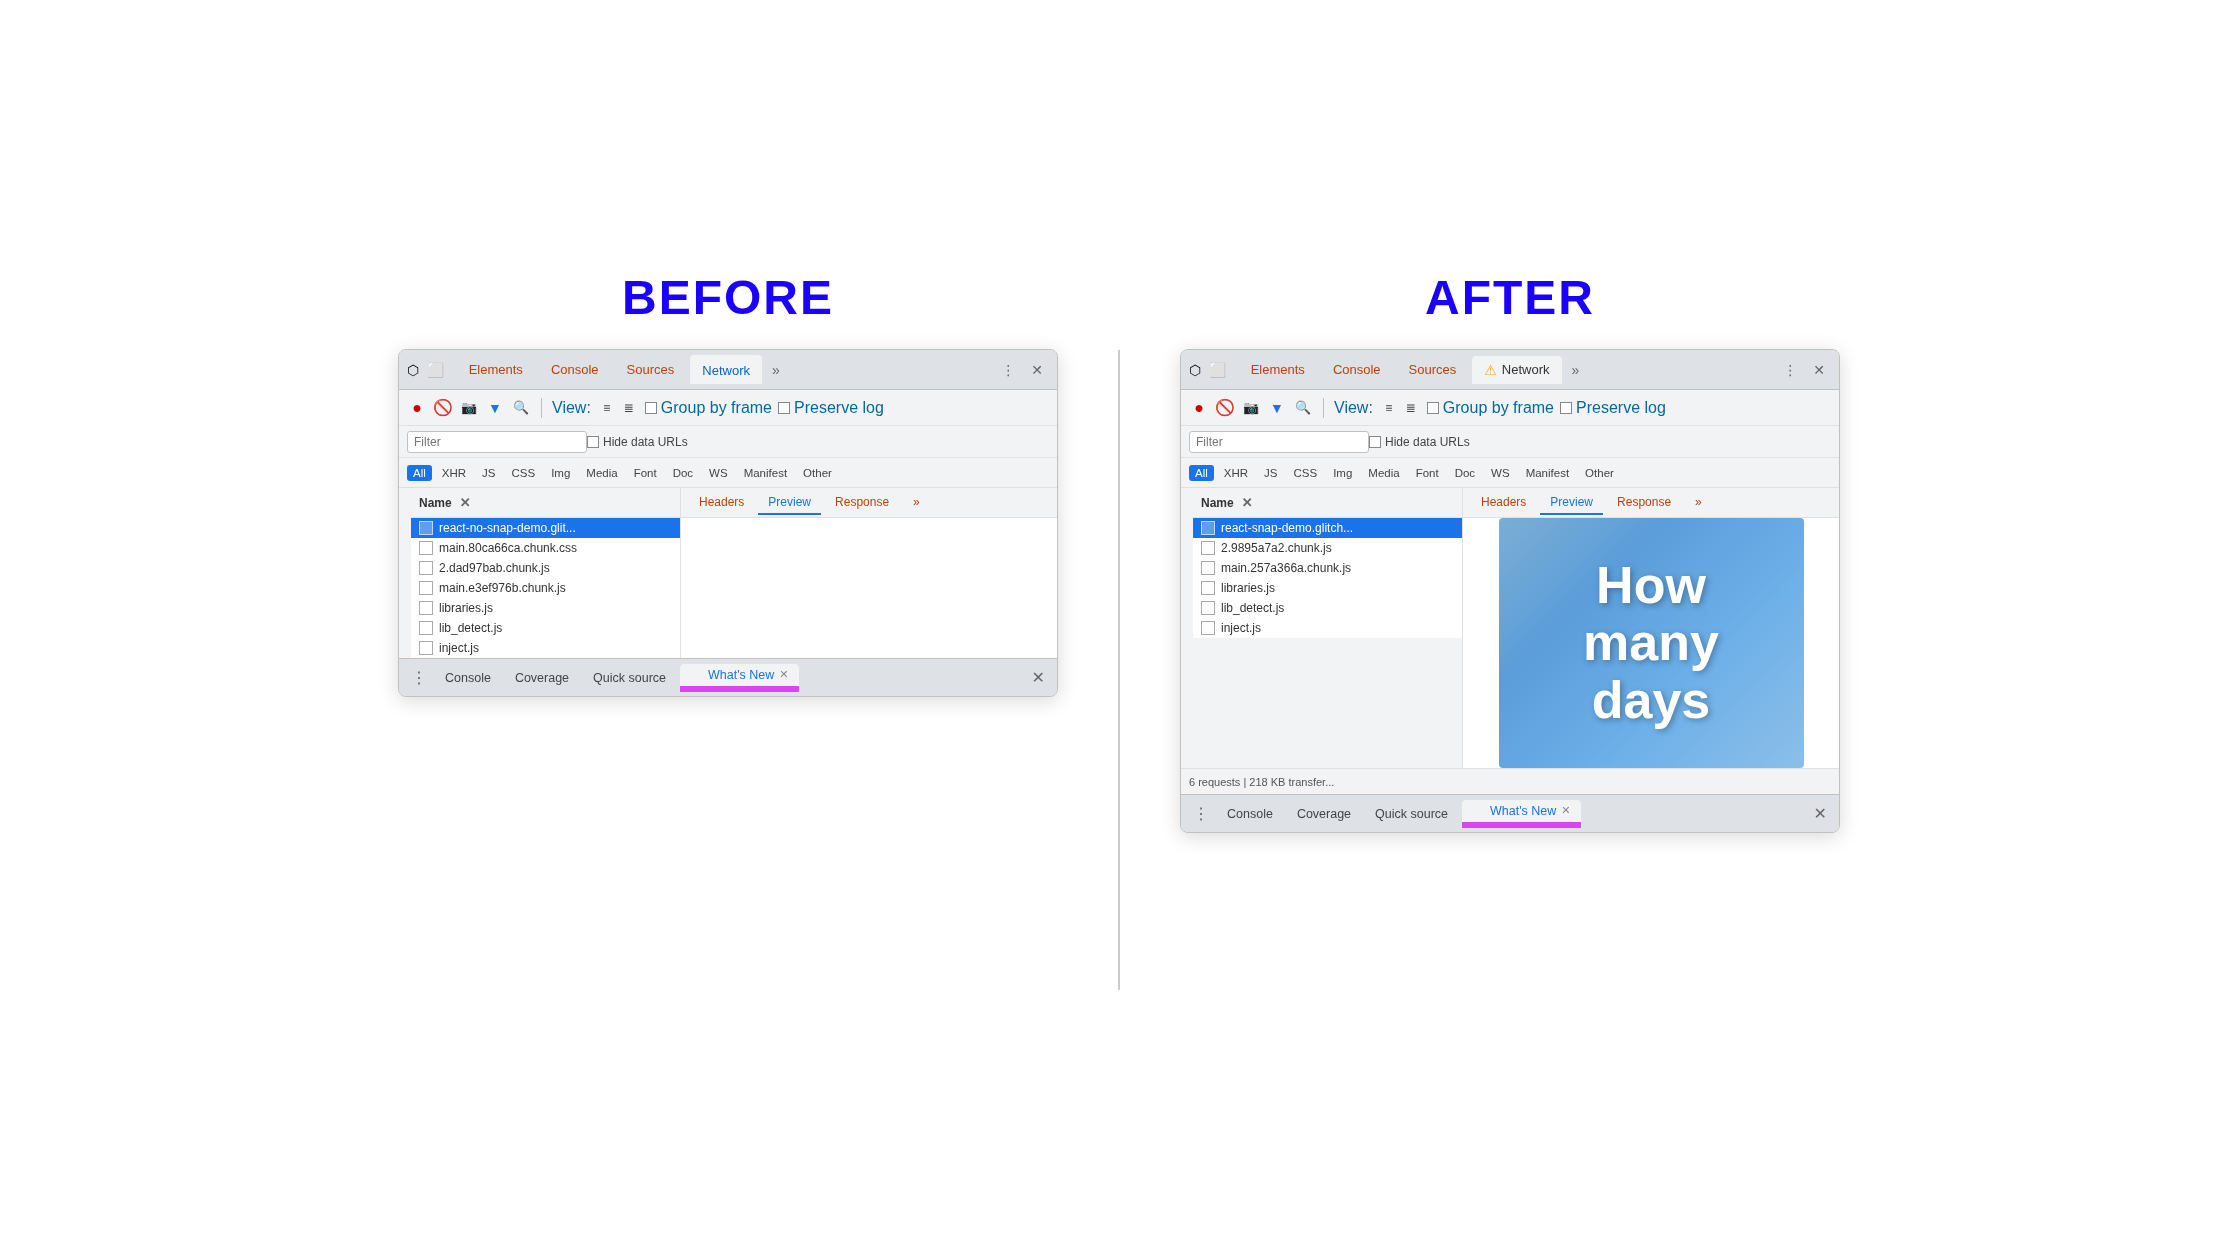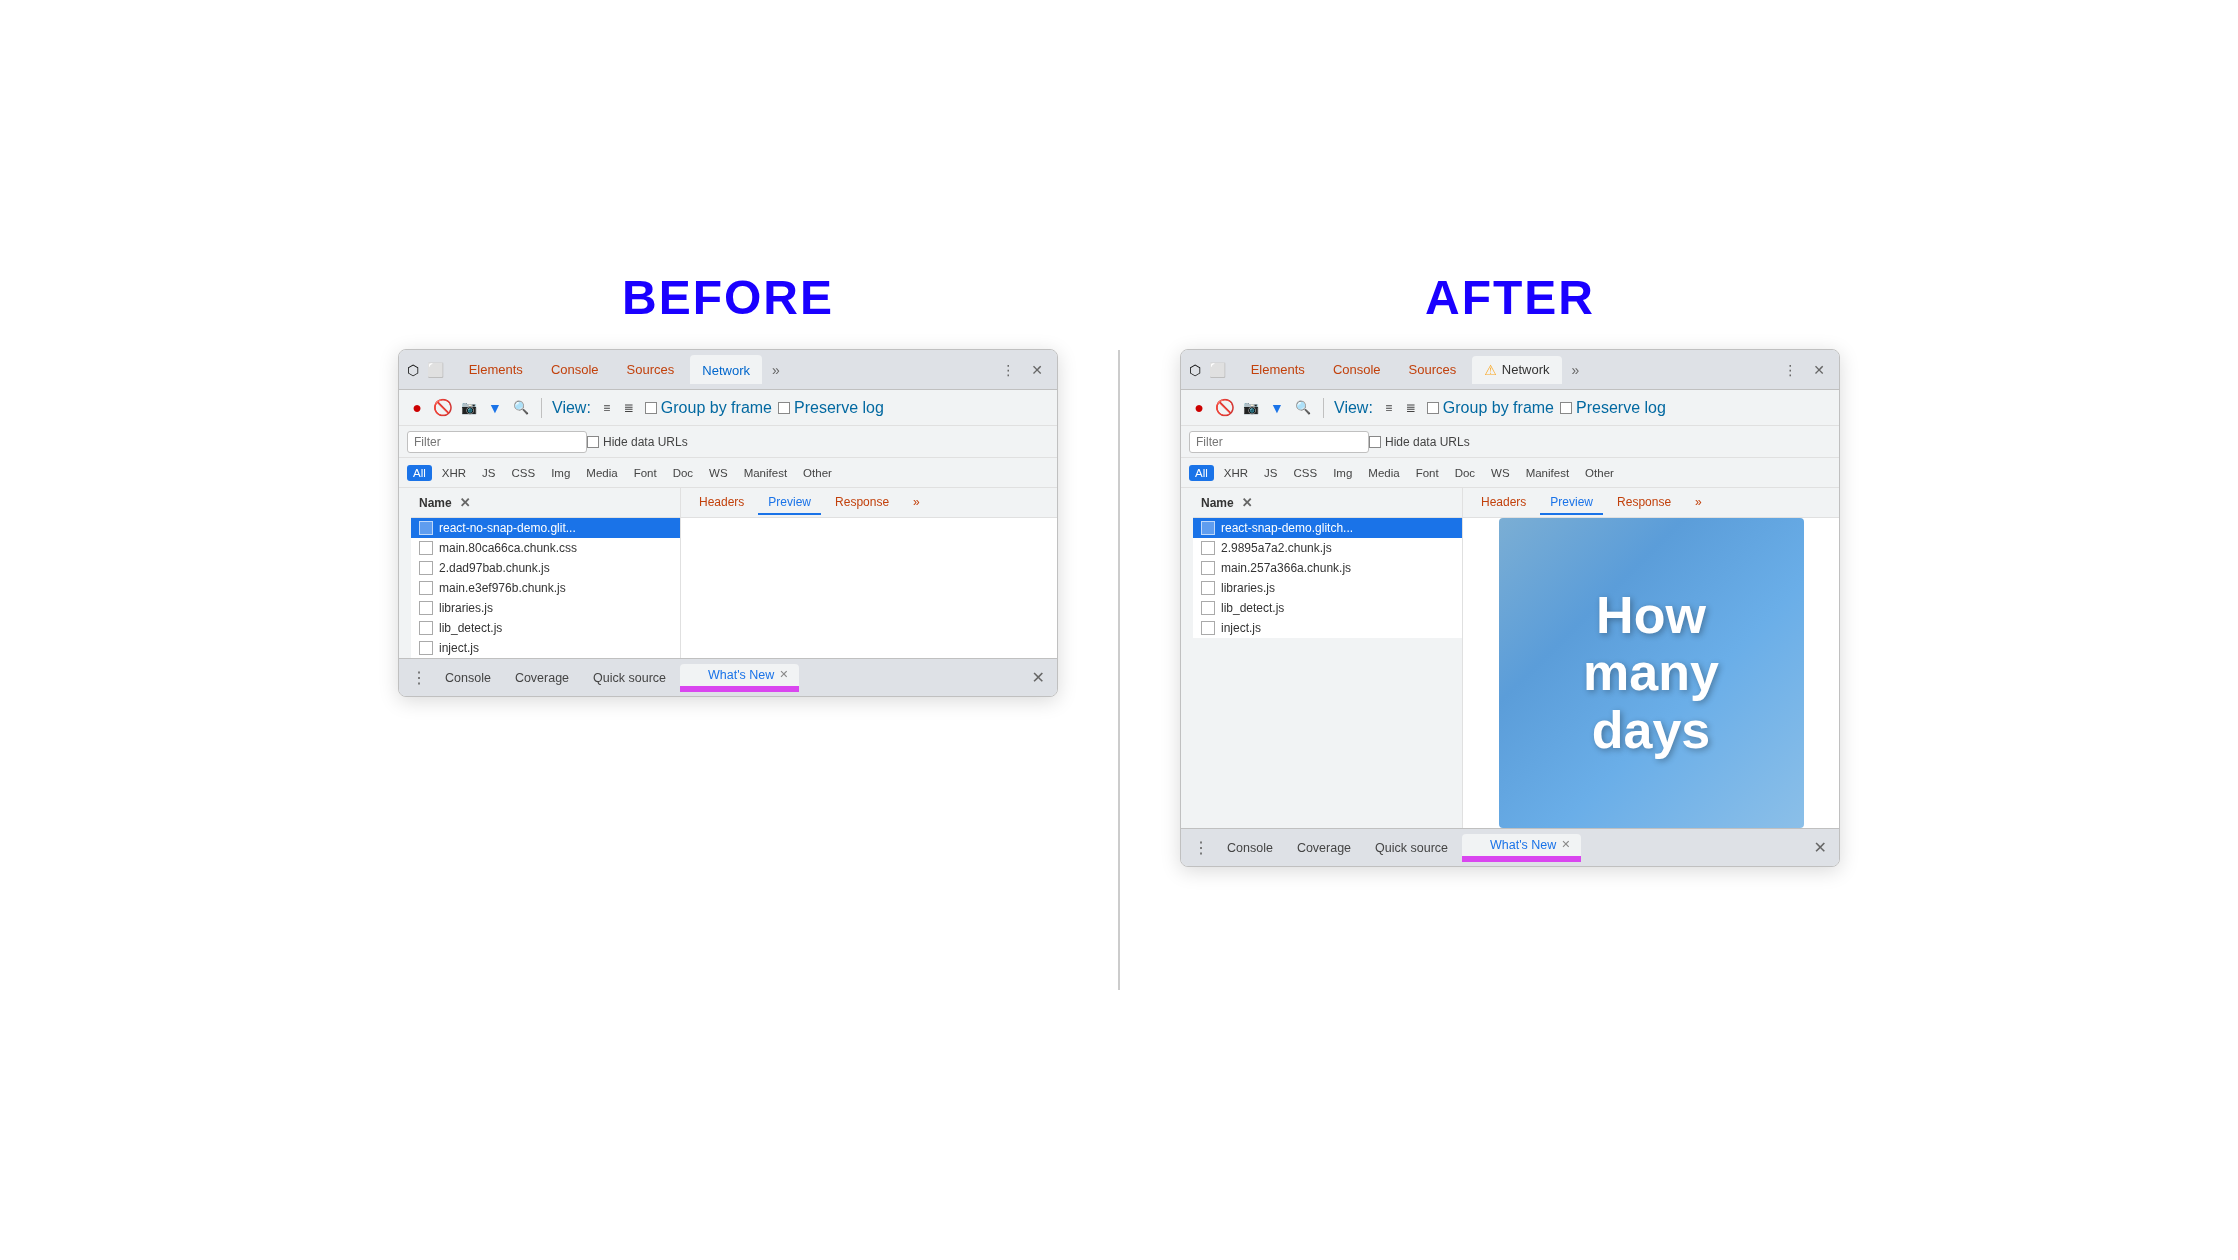--- a/index.html
+++ b/index.html
@@ -333,21 +333,21 @@
       width: 100%;
       height: 100%;
       display: flex;
       align-items: center;
       justify-content: center;
       background: white;
     }
 
     .preview-image {
       width: 305px;
-      height: 310px;
+      height: 250px;
       background: linear-gradient(135deg, #7baed4 0%, #5b9dd9 30%, #6aaee8 60%, #8bbfe8 100%);
       border-radius: 4px;
       display: flex;
       flex-direction: column;
       align-items: center;
       justify-content: center;
       padding: 20px;
     }
 
     .preview-image-text {
@@ -683,20 +683,23 @@
               <div class="preview-image">
                 <div class="preview-image-text">How</div>
                 <div class="preview-image-text">many</div>
                 <div class="preview-image-text">days</div>
               </div>
             </div>
           </div>
         </div>
       </div>
 
+      <div class="status-bar">
+        <span>6 requests | 218 KB transfer...</span>
+      </div>
 
       <div class="bottom-drawer">
         <span class="drawer-menu-btn">⋮</span>
         <div class="drawer-tab">Console</div>
         <div class="drawer-tab">Coverage</div>
         <div class="drawer-tab">Quick source</div>
         <div class="drawer-tab active" style="display:flex; align-items:center; gap:3px;">
           <span>What's New</span>
           <span class="drawer-close">✕</span>
         </div>

